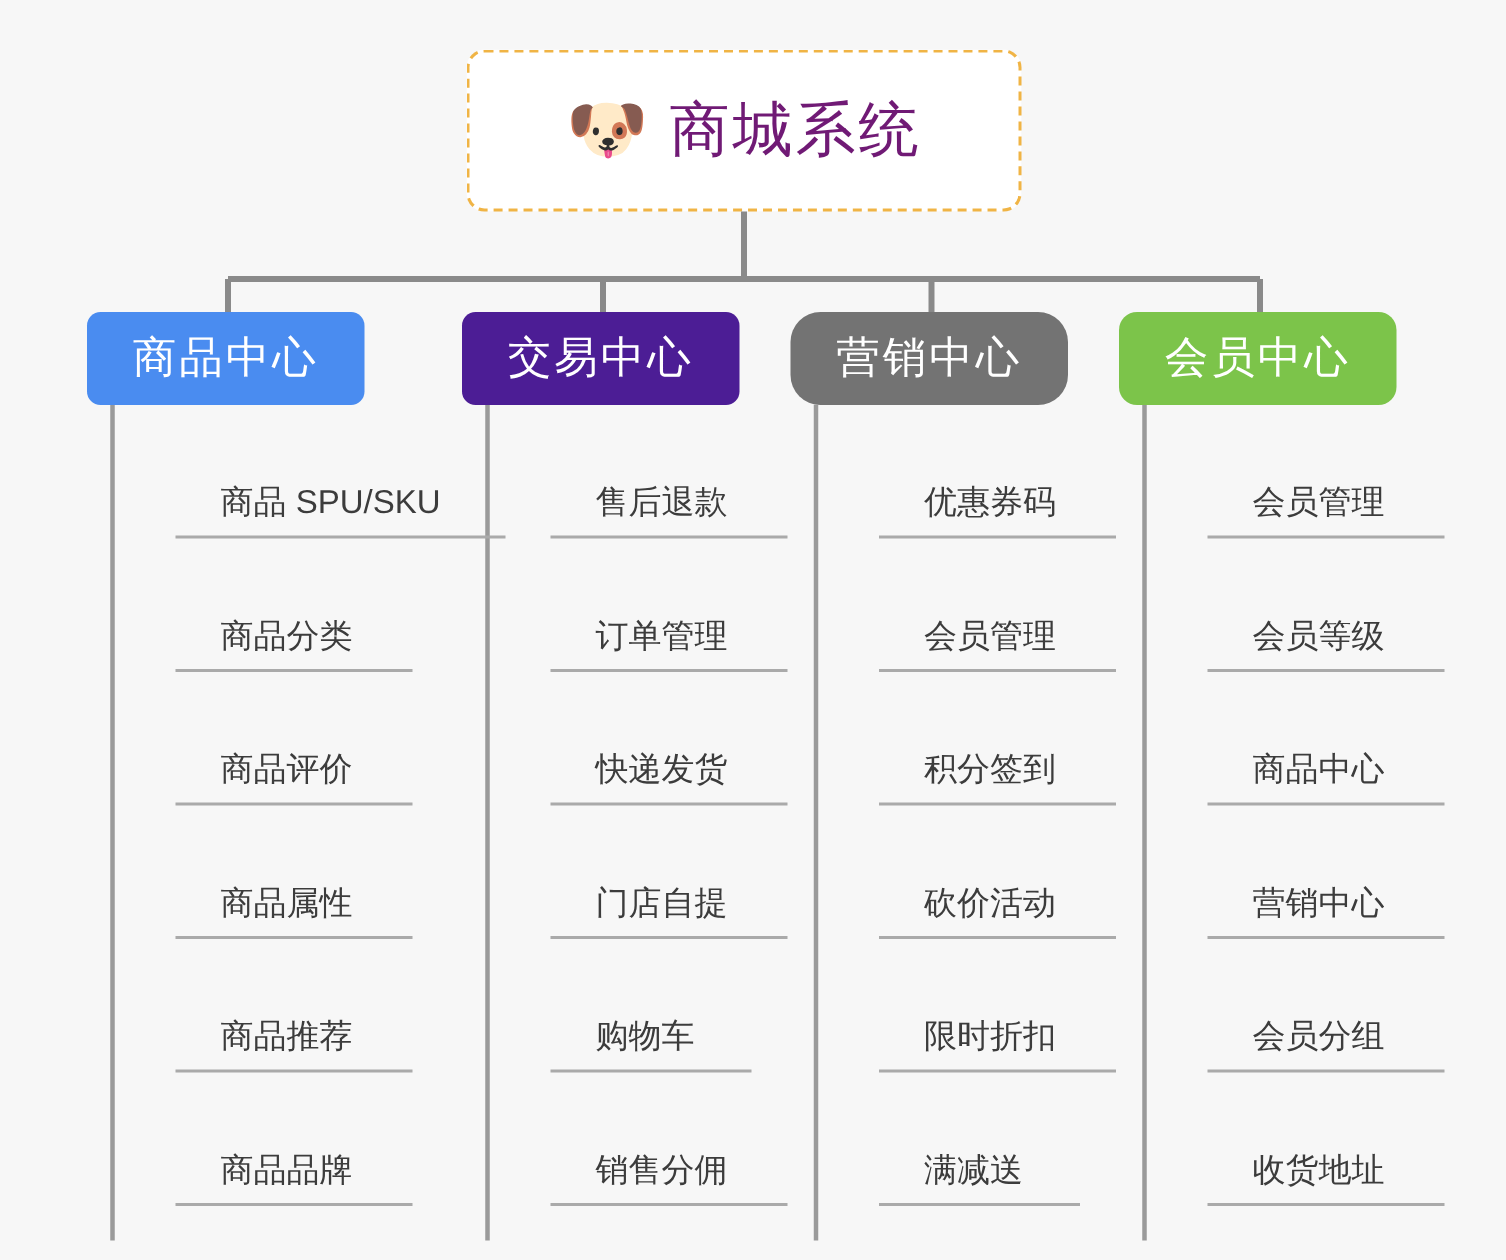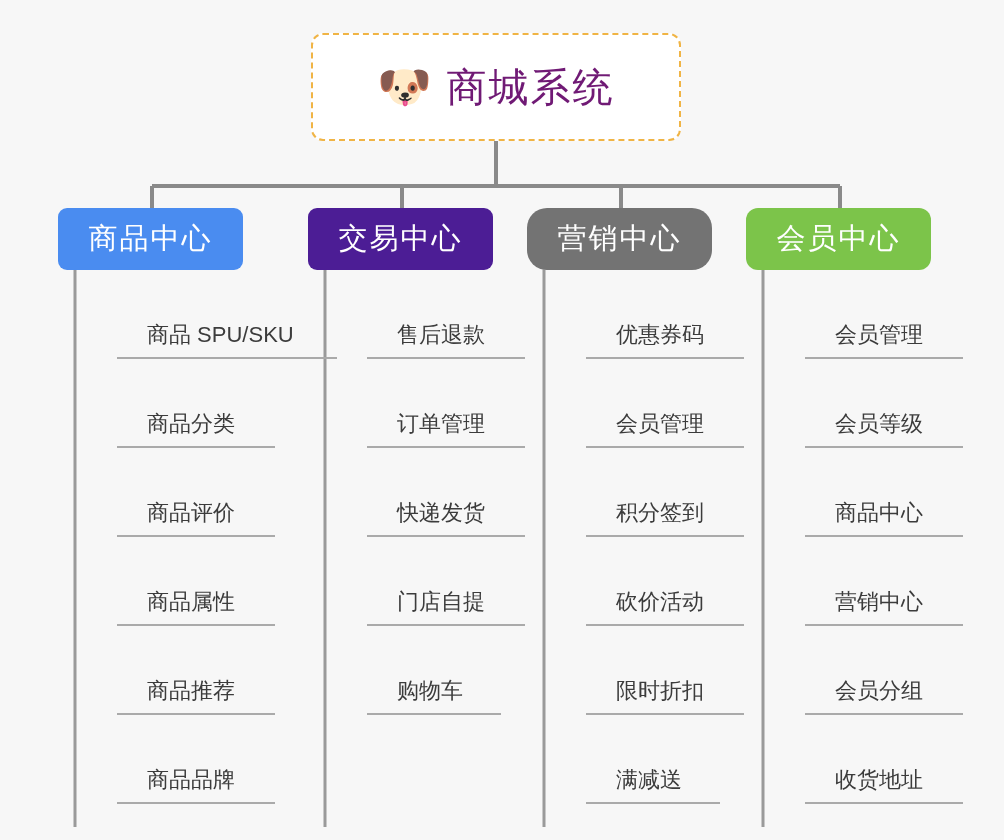--- a/index.html
+++ b/index.html
@@ -176,20 +176,24 @@
             <span class="leaf-rule" style="width: 158px; background: rgb(170, 170, 170);"></span>
           </div>
           <div class="leaf">
             <span class="leaf-label">门店自提</span>
             <span class="leaf-rule" style="width: 158px; background: rgb(170, 170, 170);"></span>
           </div>
           <div class="leaf">
             <span class="leaf-label">购物车</span>
             <span class="leaf-rule" style="width: 134px; background: rgb(170, 170, 170);"></span>
           </div>
+          <div class="leaf">
+            <span class="leaf-label">销售分佣</span>
+            <span class="leaf-rule" style="width: 158px; background: rgb(170, 170, 170);"></span>
+          </div>
         </div>
       </div>
       <div class="branch" style="left: 527px;">
         <div class="branch-header" style="background: #737373; border-radius: 20px;">营销中心</div>
         <div class="branch-items">
           <div class="leaf">
             <span class="leaf-label">优惠券码</span>
             <span class="leaf-rule" style="width: 158px; background: rgb(170, 170, 170);"></span>
           </div>
           <div class="leaf">

